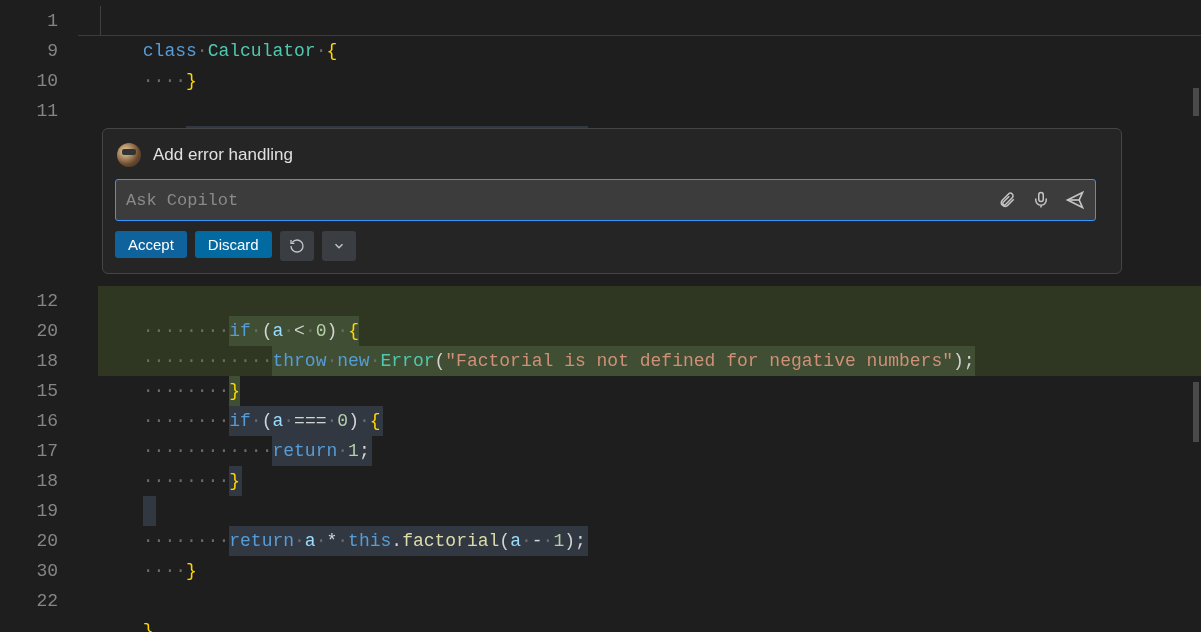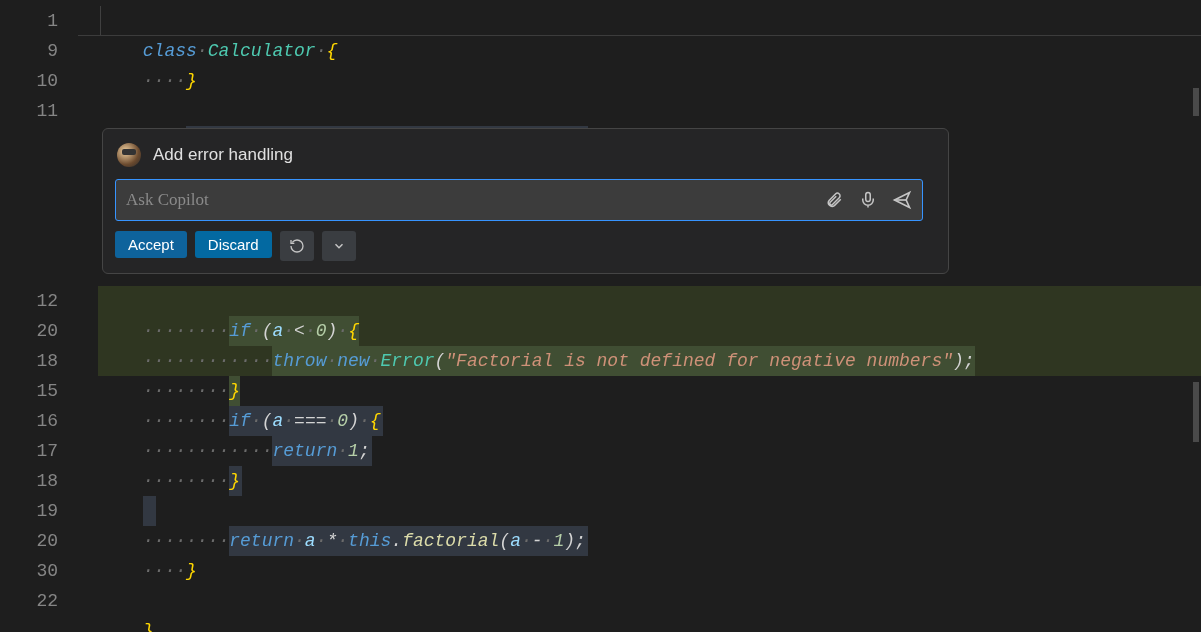--- a/index.html
+++ b/index.html
@@ -30,21 +30,20 @@
       user-select: none;
     }
     .gutter .ln {
       height: 30px;
       line-height: 30px;
     }
     .code-area {
       flex: 1;
       padding-top: 6px;
       position: relative;
-      font-style: italic;
     }
     .code-line {
       height: 30px;
       line-height: 30px;
       white-space: pre;
       position: relative;
     }
     .code-line .inner {
       display: inline;
     }
@@ -67,21 +66,21 @@
     .str { color: #ce9178; }
     .this { color: #569cd6; }
     .op { color: #d4d4d4; }
     .dot { color: #6b6b6b; }
     
     
     .copilot-panel {
       position: absolute;
       left: 102px;
       top: 128px;
-      width: 847px;
+      width: 1020px;
       background: #252526;
       border: 1px solid #454545;
       border-radius: 6px;
       padding: 10px 25px 12px 12px;
       z-index: 100;
     }
     .copilot-header {
       display: flex;
       align-items: center;
       gap: 12px;
@@ -118,21 +117,21 @@
       align-items: center;
       padding: 0 10px;
       margin-bottom: 10px;
     }
     .copilot-input {
       flex: 1;
       background: transparent;
       border: none;
       outline: none;
       color: #d4d4d4;
-      font-family: Liberation Serif, serif;
+      font-family: Liberation Mono, monospace;
       font-size: 17px;
     }
     .copilot-input::placeholder {
       color: #8a8a8a;
     }
     .input-icons {
       display: flex;
       gap: 14px;
       align-items: center;
     }

